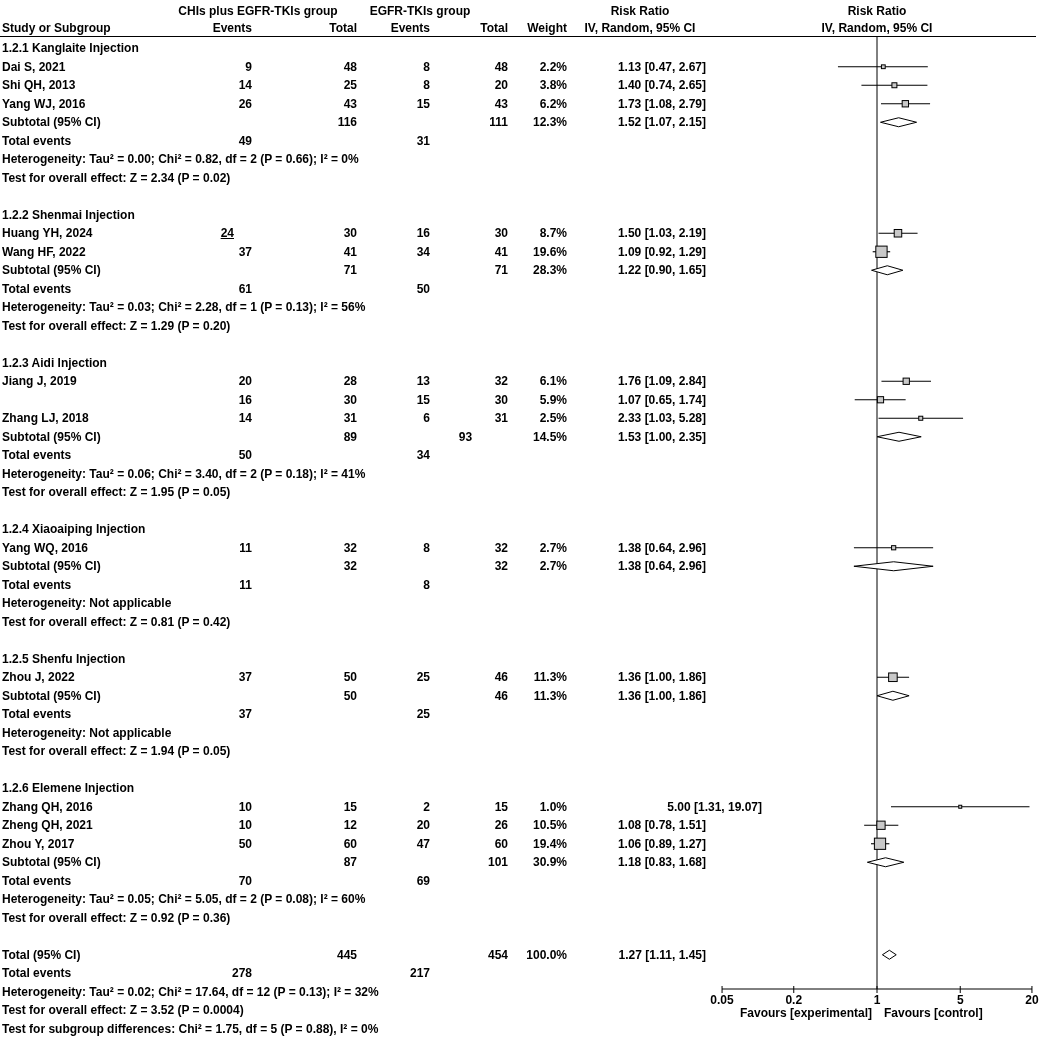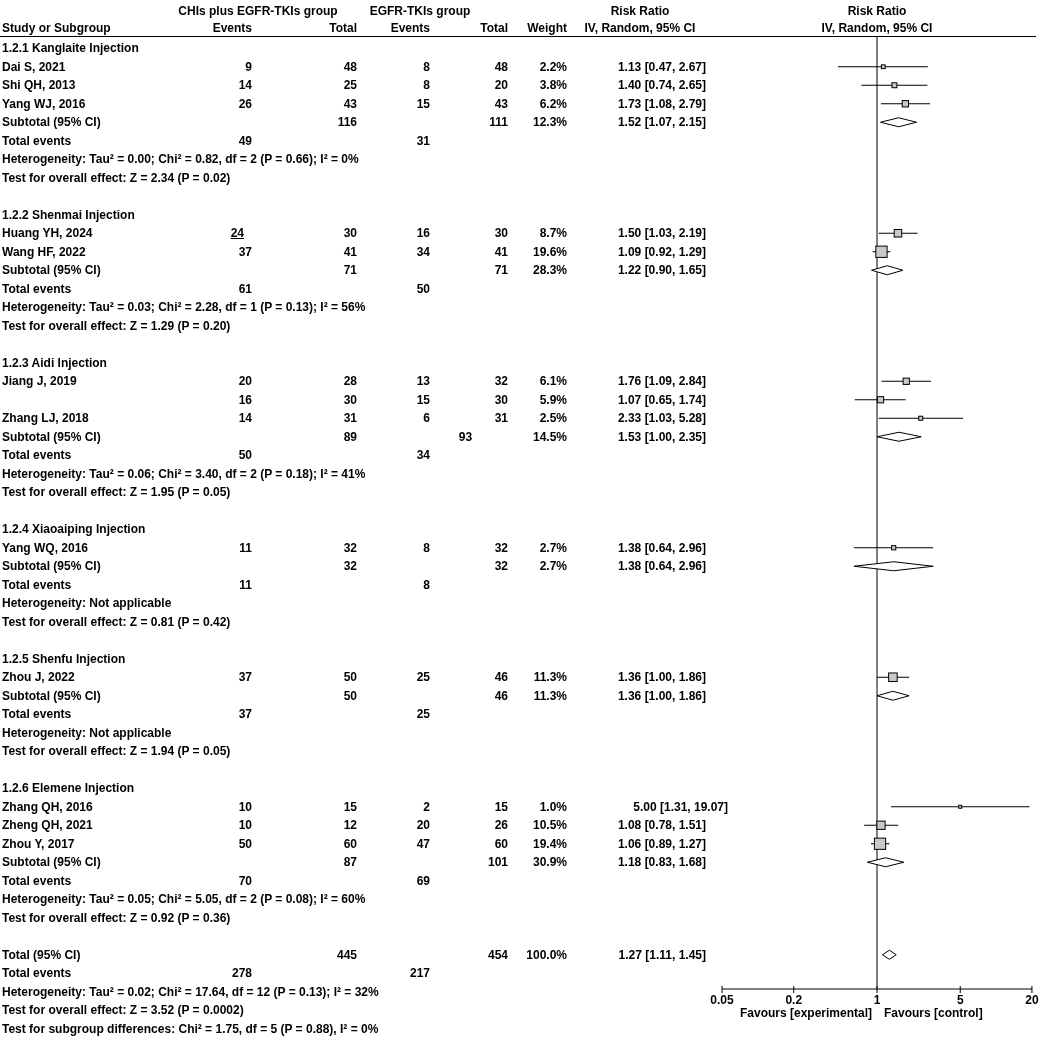--- a/index.html
+++ b/index.html
@@ -89,21 +89,21 @@
         <span class="c l" style="left: 2px; width: 720px;">Heterogeneity: Tau² = 0.00; Chi² = 0.82, df = 2 (P = 0.66); I² = 0%</span>
       </div>
       <div class="row" style="top: 168.5px;">
         <span class="c l" style="left: 2px; width: 720px;">Test for overall effect: Z = 2.34 (P = 0.02)</span>
       </div>
       <div class="row" style="top: 205.5px;">
         <span class="c l" style="left: 2px; width: 720px;">1.2.2 Shenmai Injection</span>
       </div>
       <div class="row" style="top: 224px;">
         <span class="c l" style="left: 2px; width: 420px;">Huang YH, 2024</span>
-        <span class="c r" style="left: 142px; width: 102px; text-decoration: underline;">24</span>
+        <span class="c r" style="left: 132px; width: 102px; text-decoration: underline;">24</span>
         <span class="c r" style="left: 260px; width: 97px;">30</span>
         <span class="c r" style="left: 345px; width: 85px;">16</span>
         <span class="c r" style="left: 425px; width: 83px;">30</span>
         <span class="c r" style="left: 495px; width: 72px;">8.7%</span>
         <span class="c r" style="left: 560px; width: 146px;">1.50 [1.03, 2.19]</span>
       </div>
       <div class="row" style="top: 242.5px;">
         <span class="c l" style="left: 2px; width: 420px;">Wang HF, 2022</span>
         <span class="c r" style="left: 150px; width: 102px;">37</span>
         <span class="c r" style="left: 260px; width: 97px;">41</span>
@@ -240,21 +240,21 @@
       <div class="row" style="top: 779px;">
         <span class="c l" style="left: 2px; width: 720px;">1.2.6 Elemene Injection</span>
       </div>
       <div class="row" style="top: 797.5px;">
         <span class="c l" style="left: 2px; width: 420px;">Zhang QH, 2016</span>
         <span class="c r" style="left: 150px; width: 102px;">10</span>
         <span class="c r" style="left: 260px; width: 97px;">15</span>
         <span class="c r" style="left: 345px; width: 85px;">2</span>
         <span class="c r" style="left: 425px; width: 83px;">15</span>
         <span class="c r" style="left: 495px; width: 72px;">1.0%</span>
-        <span class="c r" style="left: 554px; width: 174px; text-align: right;">5.00 [1.31, 19.07]</span>
+        <span class="c r" style="left: 588px; width: 174px; text-align: right;">5.00 [1.31, 19.07]</span>
       </div>
       <div class="row" style="top: 816px;">
         <span class="c l" style="left: 2px; width: 420px;">Zheng QH, 2021</span>
         <span class="c r" style="left: 150px; width: 102px;">10</span>
         <span class="c r" style="left: 260px; width: 97px;">12</span>
         <span class="c r" style="left: 345px; width: 85px;">20</span>
         <span class="c r" style="left: 425px; width: 83px;">26</span>
         <span class="c r" style="left: 495px; width: 72px;">10.5%</span>
         <span class="c r" style="left: 560px; width: 146px;">1.08 [0.78, 1.51]</span>
       </div>
@@ -294,21 +294,21 @@
       </div>
       <div class="row" style="top: 964px;">
         <span class="c l" style="left: 2px; width: 420px;">Total events</span>
         <span class="c r" style="left: 150px; width: 102px;">278</span>
         <span class="c r" style="left: 345px; width: 85px;">217</span>
       </div>
       <div class="row" style="top: 982.5px;">
         <span class="c l" style="left: 2px; width: 720px;">Heterogeneity: Tau² = 0.02; Chi² = 17.64, df = 12 (P = 0.13); I² = 32%</span>
       </div>
       <div class="row" style="top: 1001px;">
-        <span class="c l" style="left: 2px; width: 720px;">Test for overall effect: Z = 3.52 (P = 0.0002)</span>
+        <span class="c l" style="left: 2px; width: 720px;">Test for overall effect: Z = 3.52 (P = 0.0004)</span>
       </div>
       <div class="row" style="top: 1019.5px;">
         <span class="c l" style="left: 2px; width: 720px;">Test for subgroup differences: Chi² = 1.75, df = 5 (P = 0.88), I² = 0%</span>
       </div>
     </div>
 
   <svg id="overlay" width="1052" height="1048">
       <line x1="877" y1="37" x2="877" y2="989" stroke="#000" stroke-width="1"></line>
       <line x1="837.946854880144" y1="66.75" x2="927.7974912285209" y2="66.75" stroke="#000" stroke-width="1.1"></line>
       <rect x="881.430512004666" y="64.85886938579061" width="3.782261228418788" height="3.782261228418788" fill="#c9c9c9" stroke="#000" stroke-width="1"></rect>

